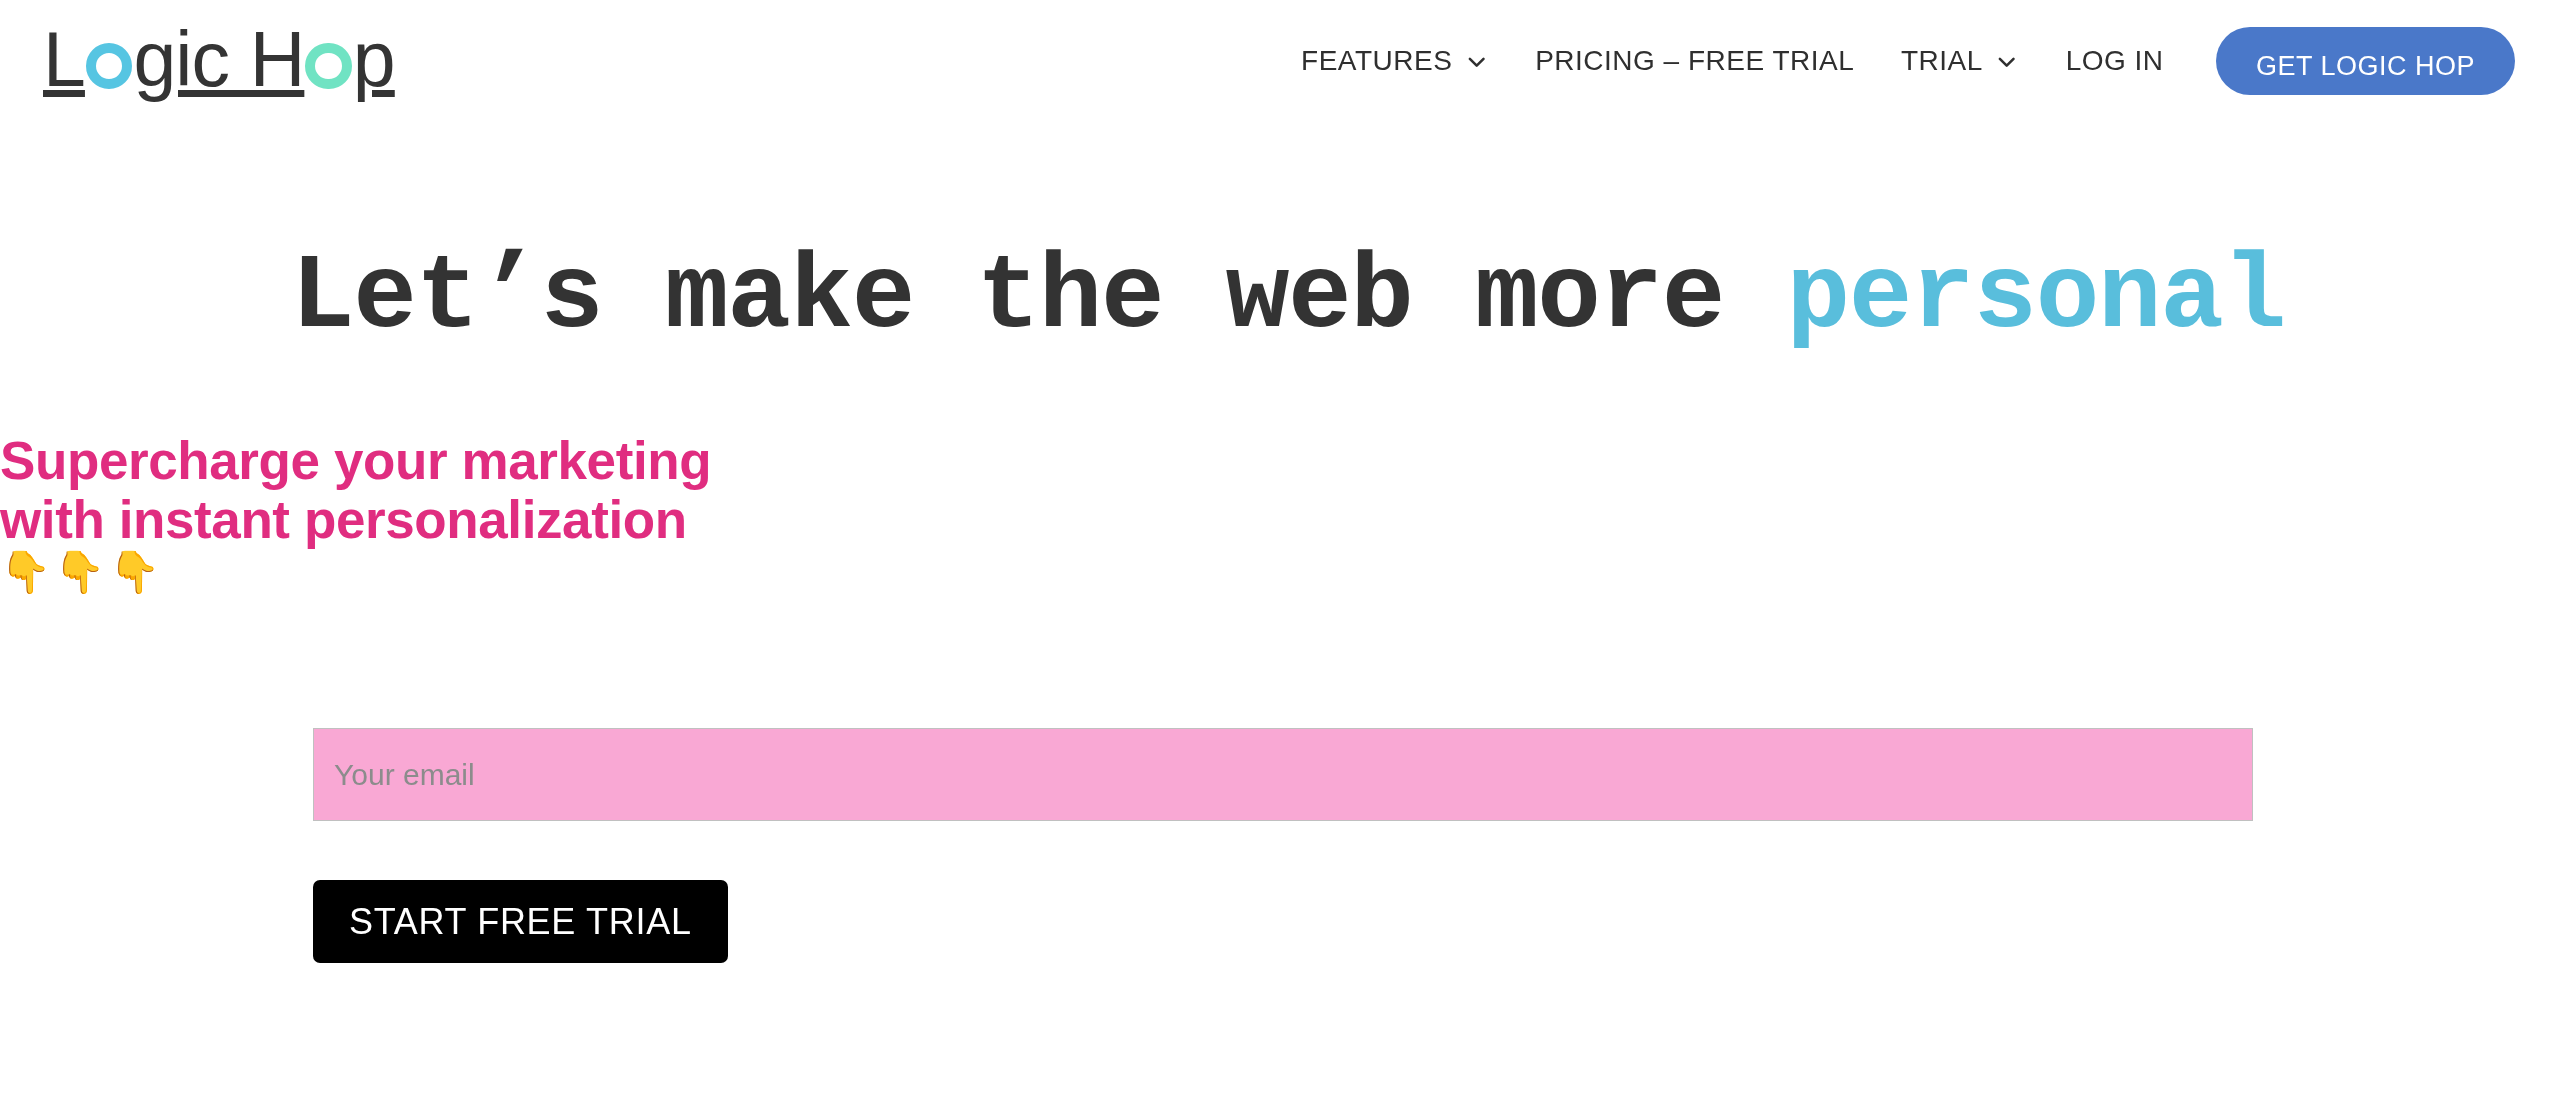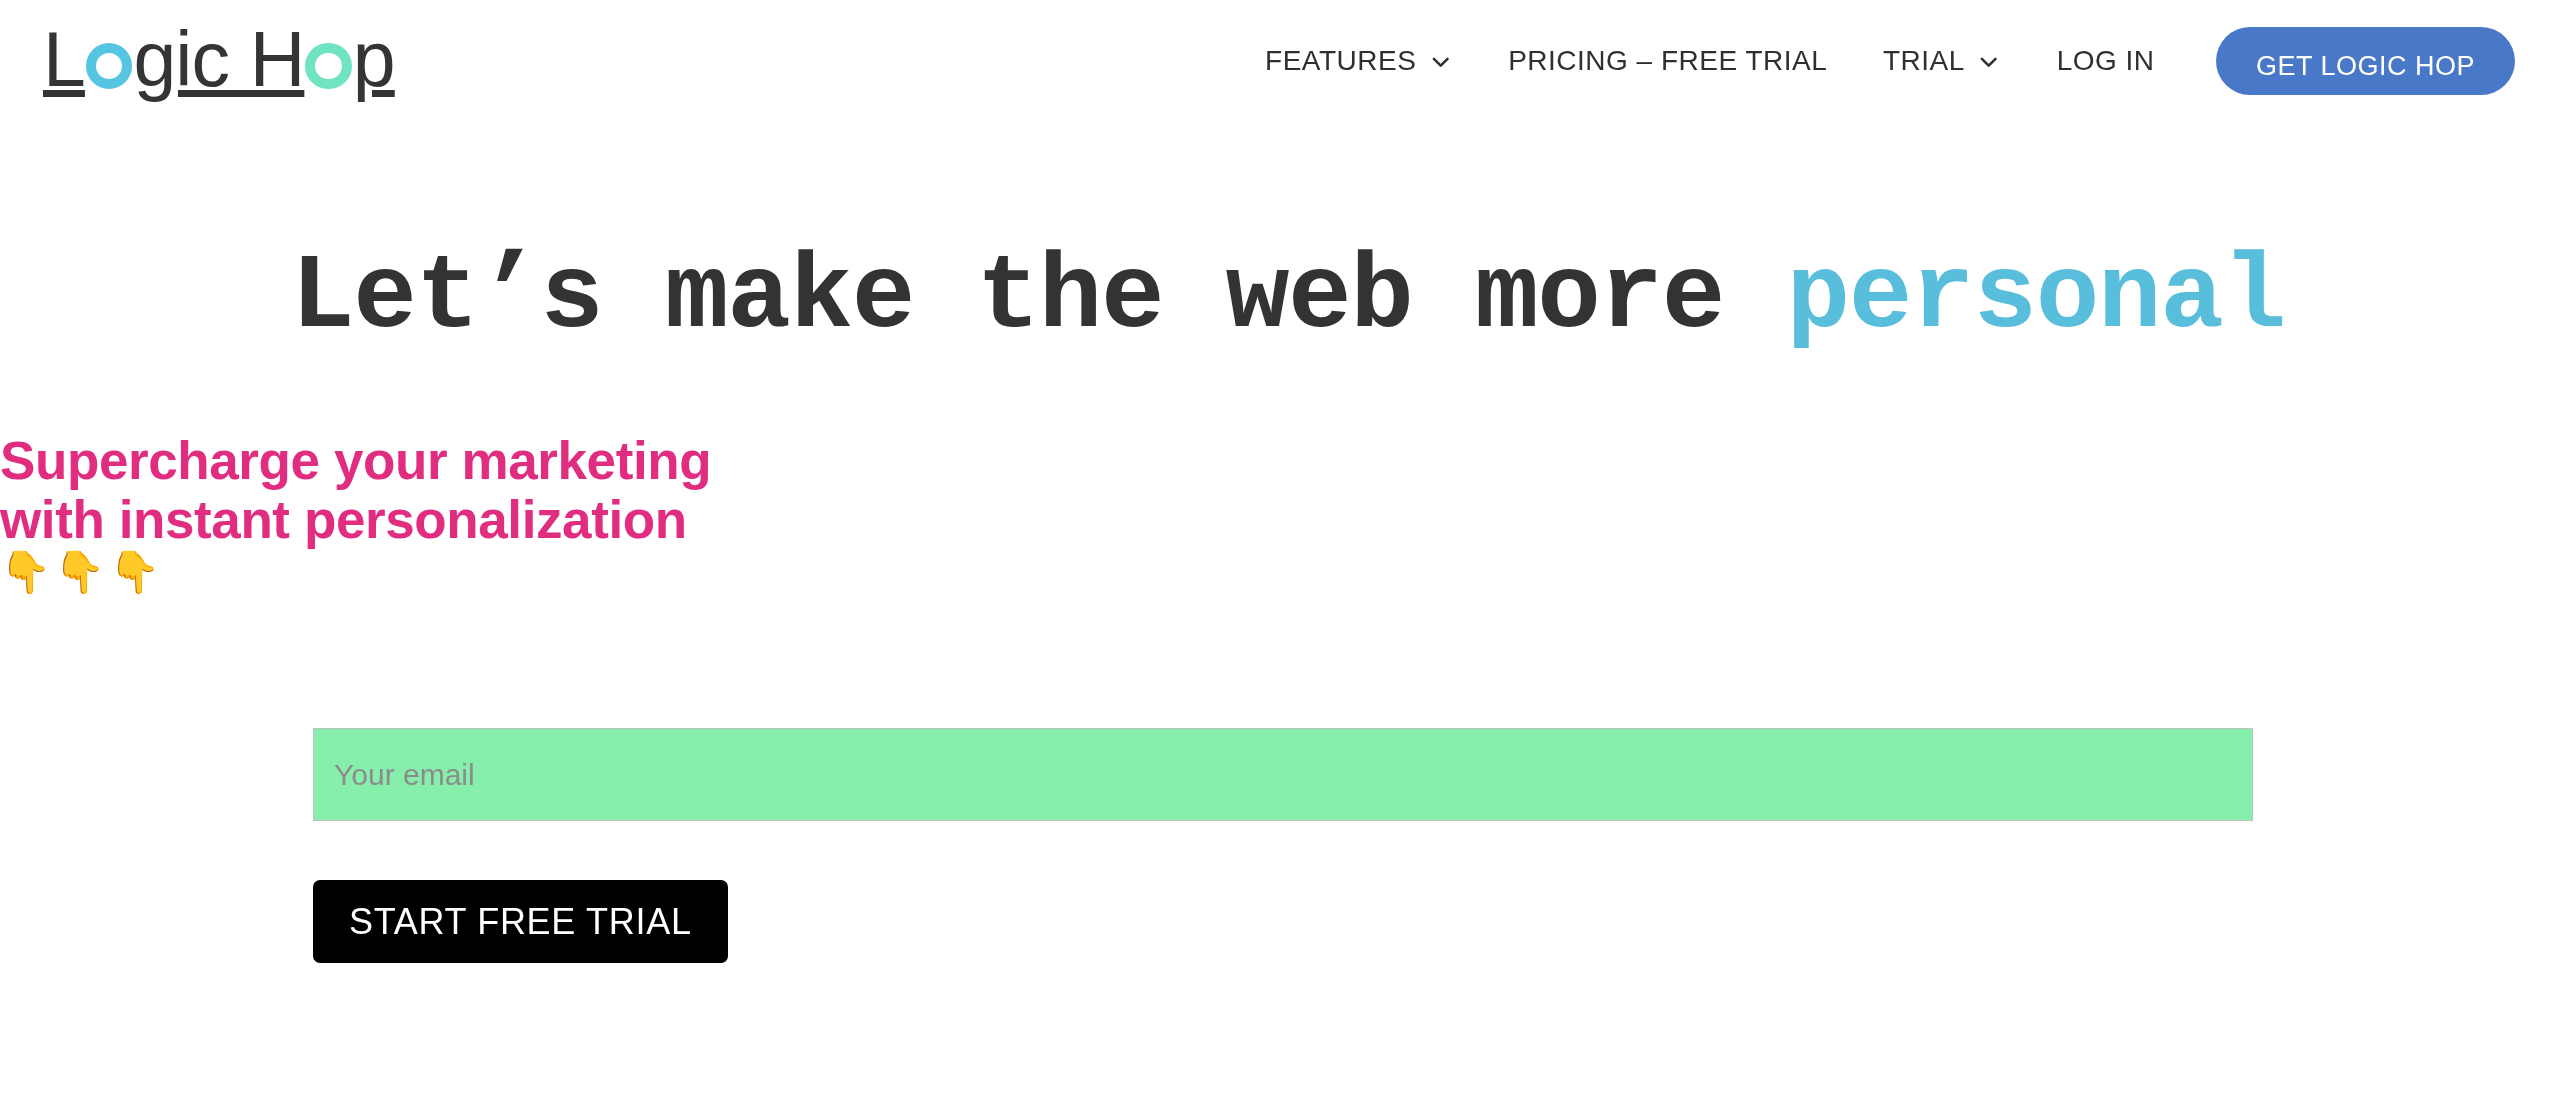--- a/index.html
+++ b/index.html
@@ -53,21 +53,21 @@
   .logo .ring-blue { color: #56c5e2; }
   .logo .ring-teal { color: #70e3c3; }
 
   .nav {
     position: absolute;
     right: 0;
     top: 0;
     height: 121px;
     display: flex;
     align-items: center;
-    gap: 9px;
+    gap: 0;
     padding-right: 61px;
   }
   .nav-item {
     display: flex;
     align-items: center;
     gap: 12.6px;
     color: #2f2f2f;
     font-size: 28px;
     letter-spacing: 0.5px;
     font-weight: 400;
@@ -145,21 +145,21 @@
     position: absolute;
     left: 313px;
     top: 728px;
     width: 1940px;
   }
   .email-input {
     display: block;
     box-sizing: border-box;
     width: 1940px;
     height: 93px;
-    background: #86efac;
+    background: #f9a8d4;
     border: 1.8px solid #c0c0c0;
     border-radius: 0;
     padding: 0 20px;
     font-family: "Liberation Sans", sans-serif;
     font-size: 30px;
     color: #3a3a3a;
     outline: none;
   }
   .email-input::placeholder {
     color: #8c8c8c;

